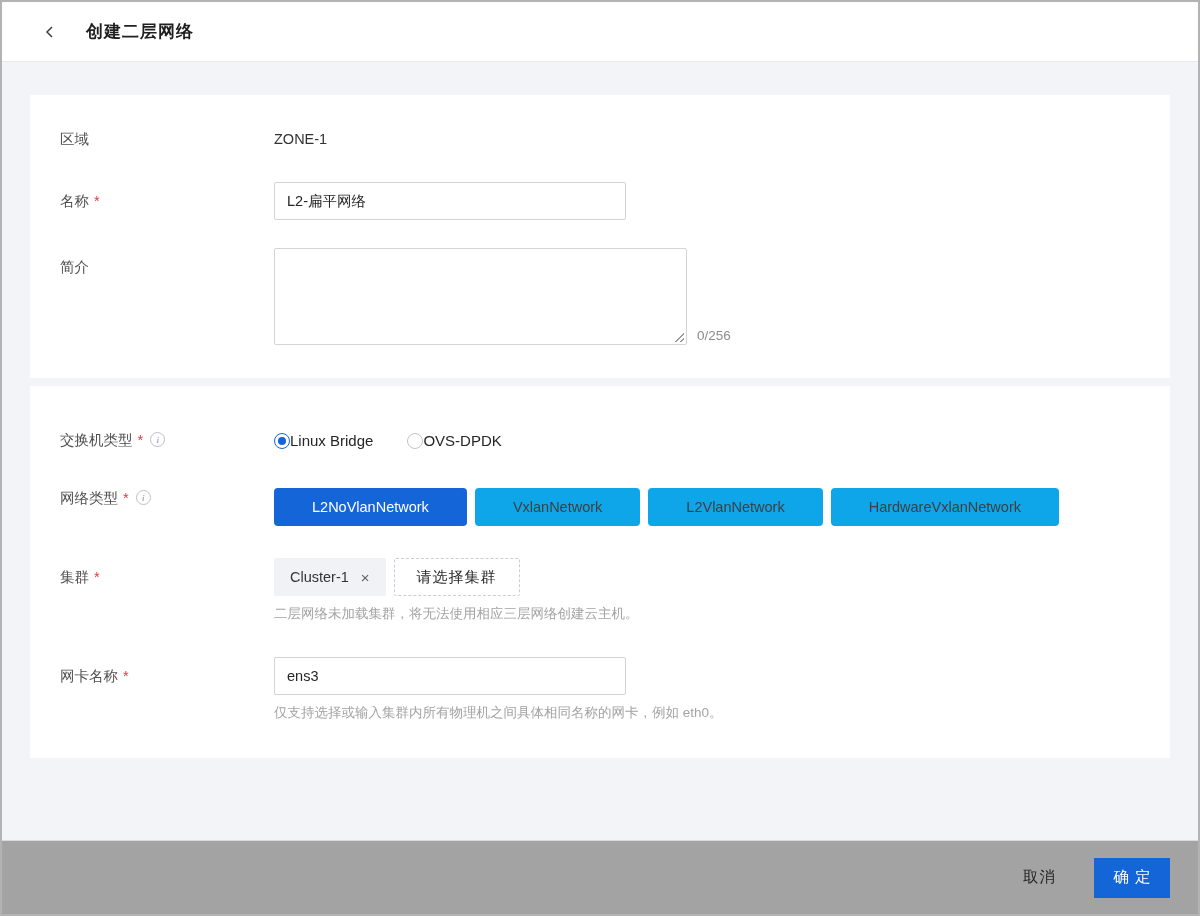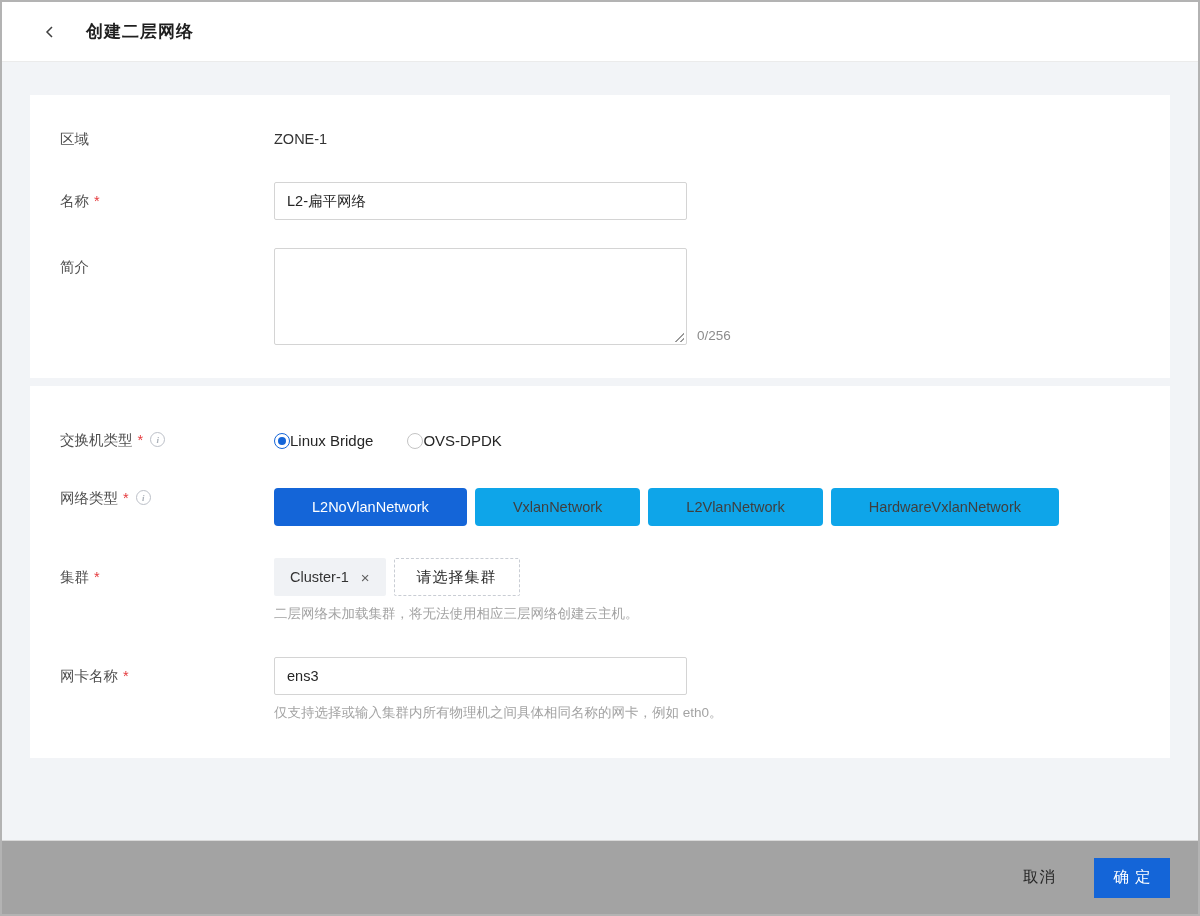--- a/index.html
+++ b/index.html
@@ -32,21 +32,21 @@
   .form-row { display:flex; }
   .label-col {
     width:214px; flex:0 0 214px; font-size:14.5px; color:#4f4f4f;
     display:flex; align-items:flex-start; line-height:20px;
   }
   .label-pad { padding-top:9px; }
   .req { color:#e5393c; margin-left:5px; }
   .control-col { flex:1; }
   .static-value { font-size:14.5px; color:#333; line-height:20px; }
   .text-input {
-    width:413px; height:38px; border:1px solid #d4d4d4; border-radius:2px;
+    width:352px; height:38px; border:1px solid #d4d4d4; border-radius:2px;
     padding:0 12px; font-size:14.5px; color:#262626; background:#fff;
     font-family:"Liberation Sans","DejaVu Sans",sans-serif; outline:none;
   }
   .row-zone { margin-bottom:33px; }
   .row-name { margin-bottom:28px; }
   .desc-flex { display:flex; align-items:flex-end; }
   .textarea-wrap { position:relative; width:413px; height:97px; }
   .desc-textarea {
     width:100%; height:100%; border:1px solid #d4d4d4; border-radius:2px;
     padding:8px 12px; font-size:14.5px; resize:none; outline:none;

